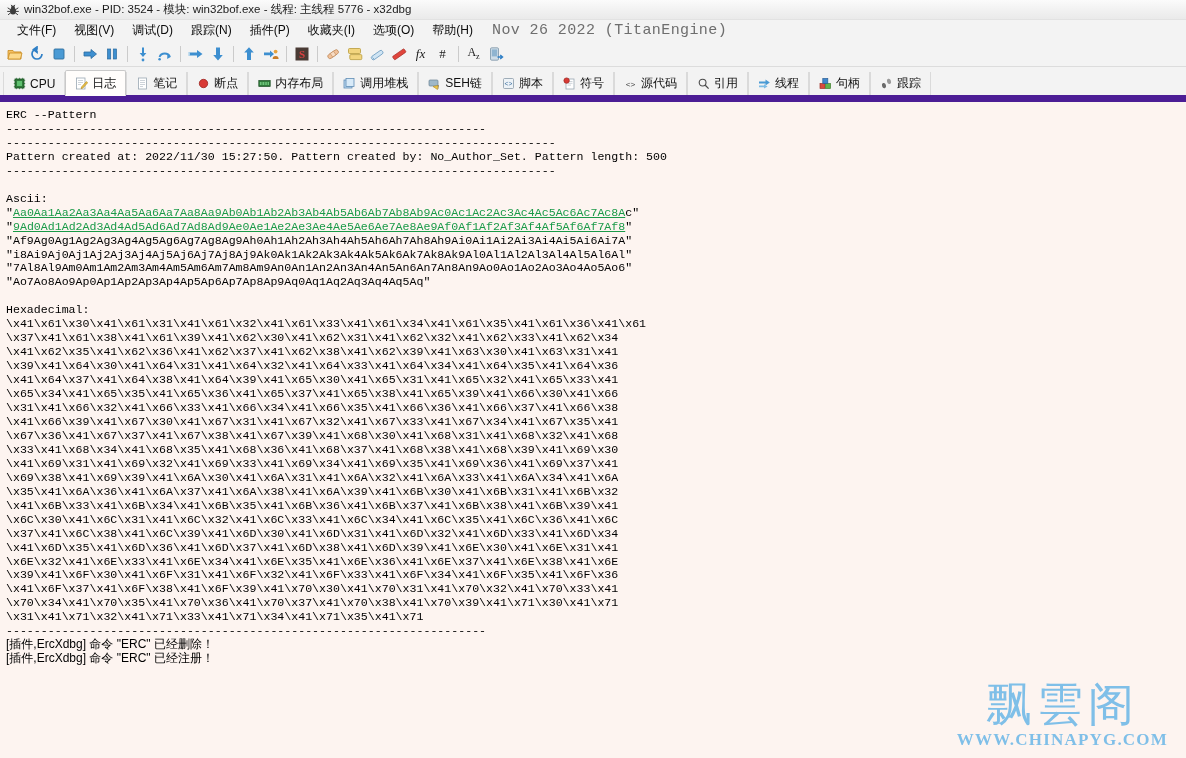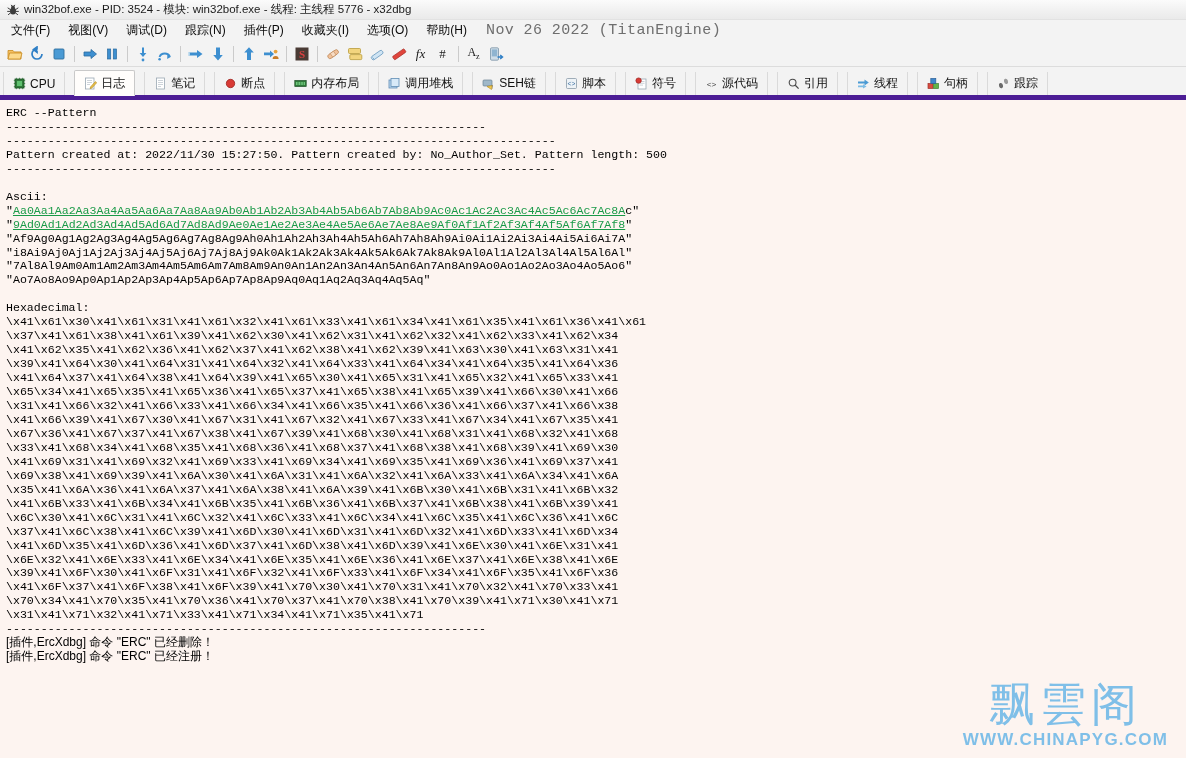--- a/index.html
+++ b/index.html
@@ -39,21 +39,21 @@
     white-space: nowrap;
     font-family: "Liberation Sans", sans-serif;
   }
 
   
   .menubar {
     height: 21px;
     background: #f3f3f3;
     display: flex;
     align-items: center;
-    padding-left: 2px;
+    padding-left: 8px;
     flex: none;
   }
   .menu-item {
     font-size: 12px;
     color: #0a0a0a;
     padding: 2px 9px;
     white-space: nowrap;
     font-family: "Liberation Sans", sans-serif;
   }
   .engine-label {
@@ -96,23 +96,22 @@
     font-family: "Liberation Serif", serif;
   }
 
   
   .tabbar {
     height: 28px;
     background: #f3f3f3;
     display: flex;
     align-items: flex-end;
     padding-left: 3px;
-    border-bottom: 5px solid #4c1d95;
-    flex: none;
-    gap: 9px;
+    border-bottom: 7px solid #4c1d95;
+    flex: none;
   }
   .tab {
     height: 23px;
     display: flex;
     align-items: center;
     gap: 4px;
     padding: 0 9px;
     font-size: 12px;
     color: #101010;
     border-left: 1px solid #dadada;
@@ -174,21 +173,21 @@
   }
   .wm-cn {
     font-family: "DejaVu Sans", sans-serif;
     font-size: 46px;
     color: #7fbfe8;
     letter-spacing: 5px;
     line-height: 52px;
     font-weight: 500;
   }
   .wm-url {
-    font-family: Liberation Sans, sans-serif;
+    font-family: Liberation Serif, serif;
     font-size: 17px;
     color: #7fbfe8;
     letter-spacing: 1.2px;
     line-height: 20px;
     font-weight: bold;
   }
 </style>
 </head>
 <body>
 

